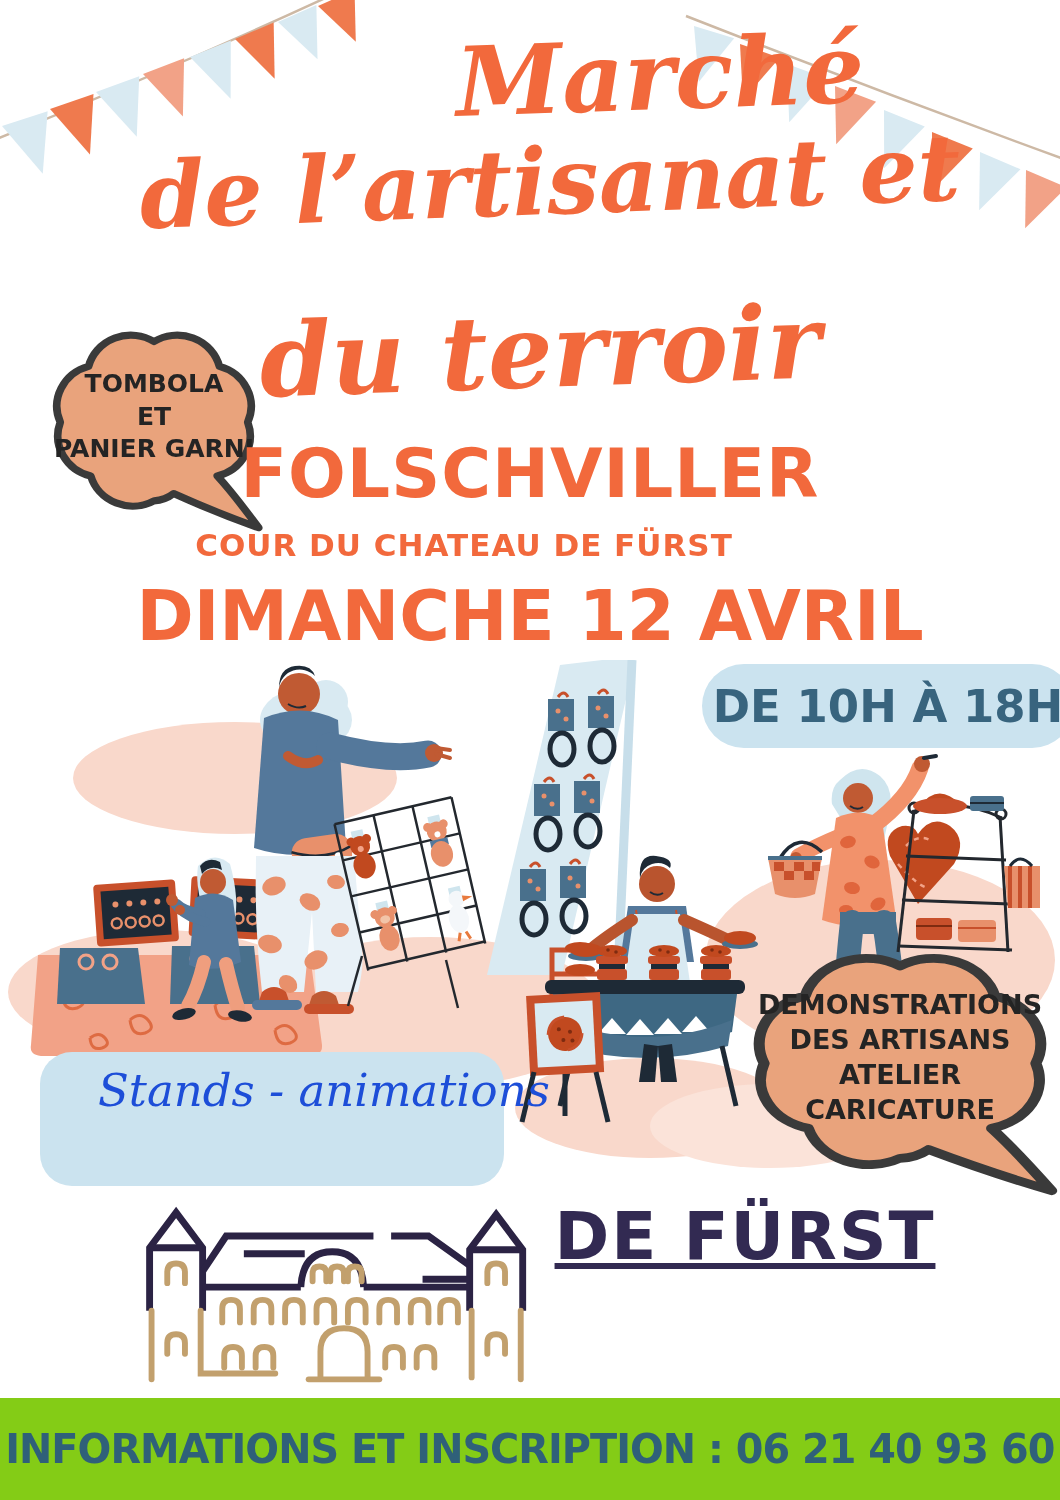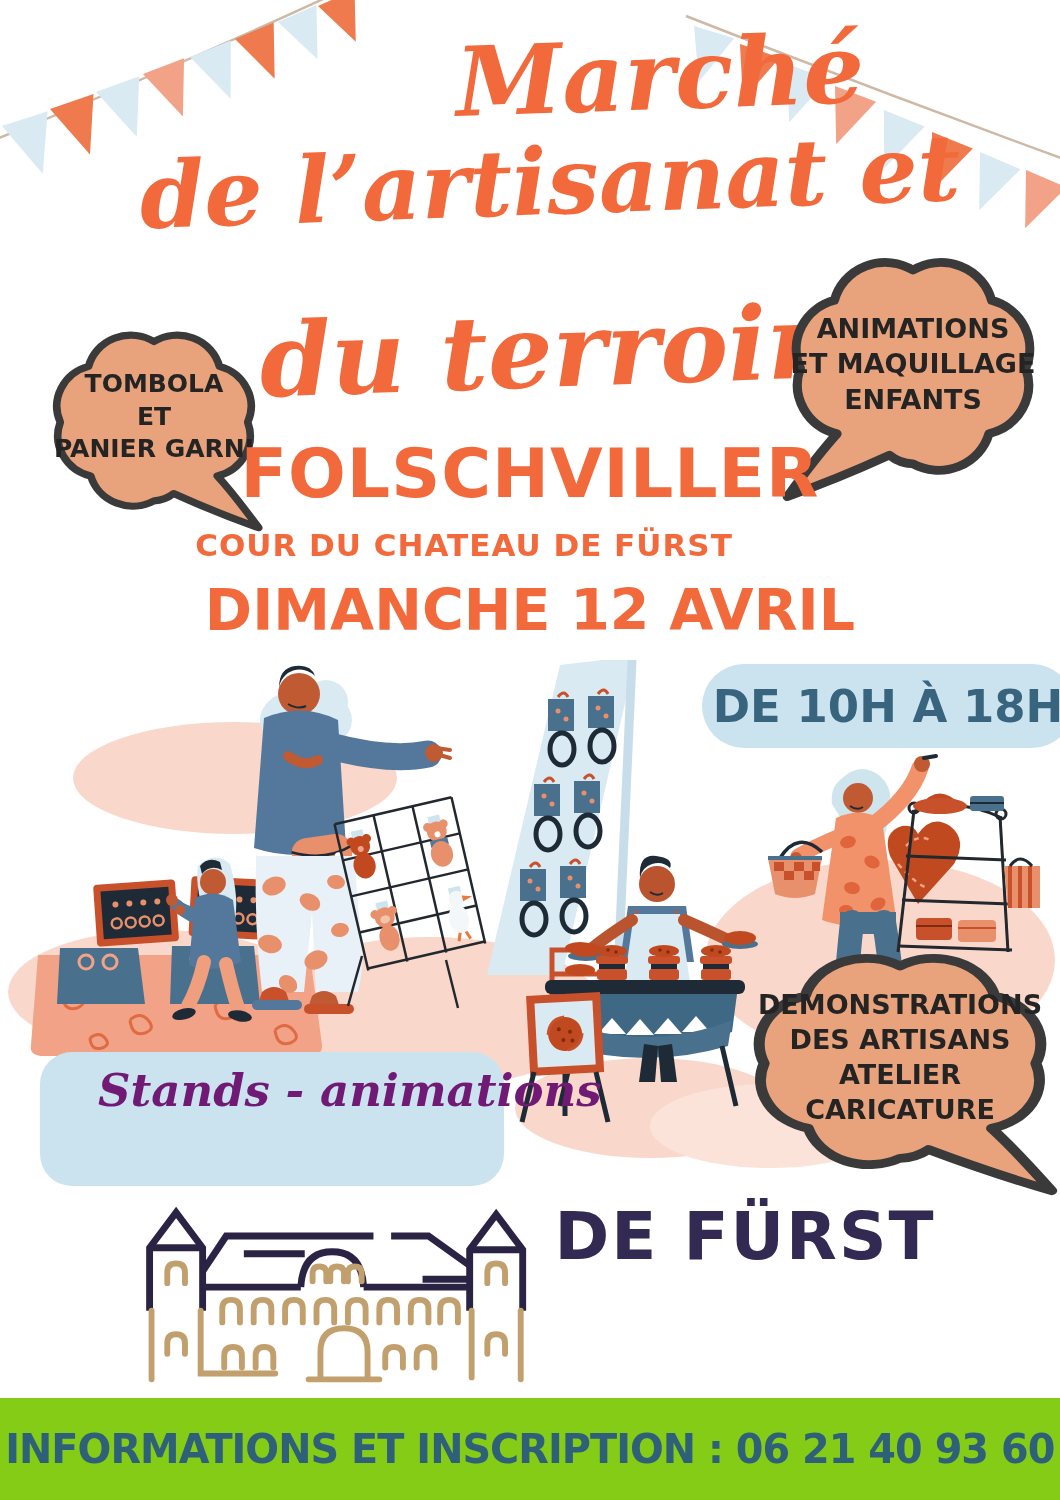--- a/index.html
+++ b/index.html
@@ -10,36 +10,36 @@
   .script{font-family:"DejaVu Serif",serif;font-style:italic;font-weight:bold;
           color:#F2693C;text-align:center;line-height:1;white-space:nowrap;}
   
   .chunk{font-family:"DejaVu Sans",sans-serif;font-weight:bold;color:#F2693C;
          text-align:center;line-height:1;white-space:nowrap;}
   .title1{left:300px;top:28px;width:720px;font-size:96px;transform:rotate(-2deg);}
   .title2{left:40px;top:136px;width:1020px;font-size:92px;transform:rotate(-2deg);}
   .title3{left:220px;top:300px;width:640px;font-size:102px;transform:rotate(-2deg);}
   .city{left:0;top:440px;width:1060px;font-size:68px;letter-spacing:1px;}
   .venue{left:0;top:530px;width:928px;font-size:31px;letter-spacing:1px;}
-  .date{left:0;top:582px;width:1060px;font-size:57px;letter-spacing:0;}
+  .date{left:0;top:582px;width:1060px;font-size:69px;letter-spacing:0;}
   .hours-pill{left:702px;top:664px;width:372px;height:84px;background:#CBE3EF;
               border-radius:42px;display:flex;align-items:center;justify-content:center;}
   .hours-pill span{font-family:"DejaVu Sans",sans-serif;font-weight:bold;font-size:45px;
                    color:#38647E;white-space:nowrap;}
   .bubble{display:block;}
   .bubble-text{position:absolute;inset:0;display:flex;flex-direction:column;align-items:center;
                justify-content:center;text-align:center;font-family:"DejaVu Sans",sans-serif;
                font-weight:bold;color:#242424;}
   .bubble-text div{line-height:1.3;}
   .info-box{left:40px;top:1052px;width:464px;height:134px;background:#CBE3EF;border-radius:32px;}
-  .info-line{font-family:"DejaVu Serif",serif;font-style:italic;font-weight:bold;color:#701a75;
+  .info-line{font-family:"DejaVu Serif",serif;font-style:italic;font-weight:normal;color:#1d4ed8;
              white-space:nowrap;}
   .logo-block{left:545px;top:1202px;width:400px;text-align:center;}
   .logo-name{font-family:"DejaVu Sans",sans-serif;font-weight:bold;font-size:66px;
-             color:#322A52;letter-spacing:2px;line-height:1.05;white-space:nowrap;}
+             color:#322A52;letter-spacing:2px;line-height:1.05;white-space:nowrap;text-decoration:underline;}
   .logo-sub{font-family:"DejaVu Sans",sans-serif;font-weight:bold;font-size:53px;
             color:#C2A06D;letter-spacing:1px;line-height:1.05;white-space:nowrap;}
   .logo-tag{font-family:"DejaVu Sans",sans-serif;font-weight:bold;font-size:30px;
             color:#C2A06D;line-height:1.15;white-space:nowrap;}
   .footer{left:0;top:1398px;width:1060px;height:102px;background:#84cc16;
           display:flex;align-items:center;justify-content:center;}
   .footer span{font-family:"DejaVu Sans",sans-serif;font-weight:bold;font-size:41px;
                color:#2F6079;letter-spacing:-1px;transform:scaleX(.97);white-space:nowrap;}
 </style>
 </head>
@@ -114,34 +114,20 @@
                Q172,162 196,196 Q158,182 118,163 A30 30 0 0 1 100,170
                A40 40 0 0 1 42,146 A40 40 0 0 1 14,94 A40 40 0 0 1 40,40 A40 40 0 0 1 100,16 Z" fill="#E9A37C" stroke="#3A3A3A" stroke-width="7" stroke-linejoin="round"></path>
     </svg>
     <div class="bubble-text" style="font-size:25px;padding-bottom:28px">
       <div>TOMBOLA</div>
       <div>ET</div>
       <div>PANIER GARNI</div>
     </div>
   </div>
 
-  <div class="abs bubble" style="left:782px;top:250px;width:262px;height:258px">
-    <svg width="262" height="258" viewBox="0 0 200 205" preserveAspectRatio="none">
-      <g transform="translate(200,0) scale(-1,1)">
-        <path d="M100,16 A40 40 0 0 1 160,40 A40 40 0 0 1 186,94 A40 40 0 0 1 158,146
-                 Q172,162 196,196 Q158,182 118,163 A30 30 0 0 1 100,170
-                 A40 40 0 0 1 42,146 A40 40 0 0 1 14,94 A40 40 0 0 1 40,40 A40 40 0 0 1 100,16 Z" fill="#E9A37C" stroke="#3A3A3A" stroke-width="7" stroke-linejoin="round"></path>
-      </g>
-    </svg>
-    <div class="bubble-text" style="font-size:27px;padding-bottom:30px">
-      <div>ANIMATIONS</div>
-      <div>ET MAQUILLAGE</div>
-      <div>ENFANTS</div>
-    </div>
-  </div>
 
   <div class="abs chunk city">FOLSCHVILLER</div>
   <div class="abs chunk venue">COUR DU CHATEAU DE FÜRST</div>
   <div class="abs chunk date">DIMANCHE 12 AVRIL</div>
   <div class="abs hours-pill">
     <span>DE 10H À 18H</span>
   </div>
 
   <svg class="abs" style="left:0;top:660px" width="1060" height="525" viewBox="0 0 1060 525">
     <g>

